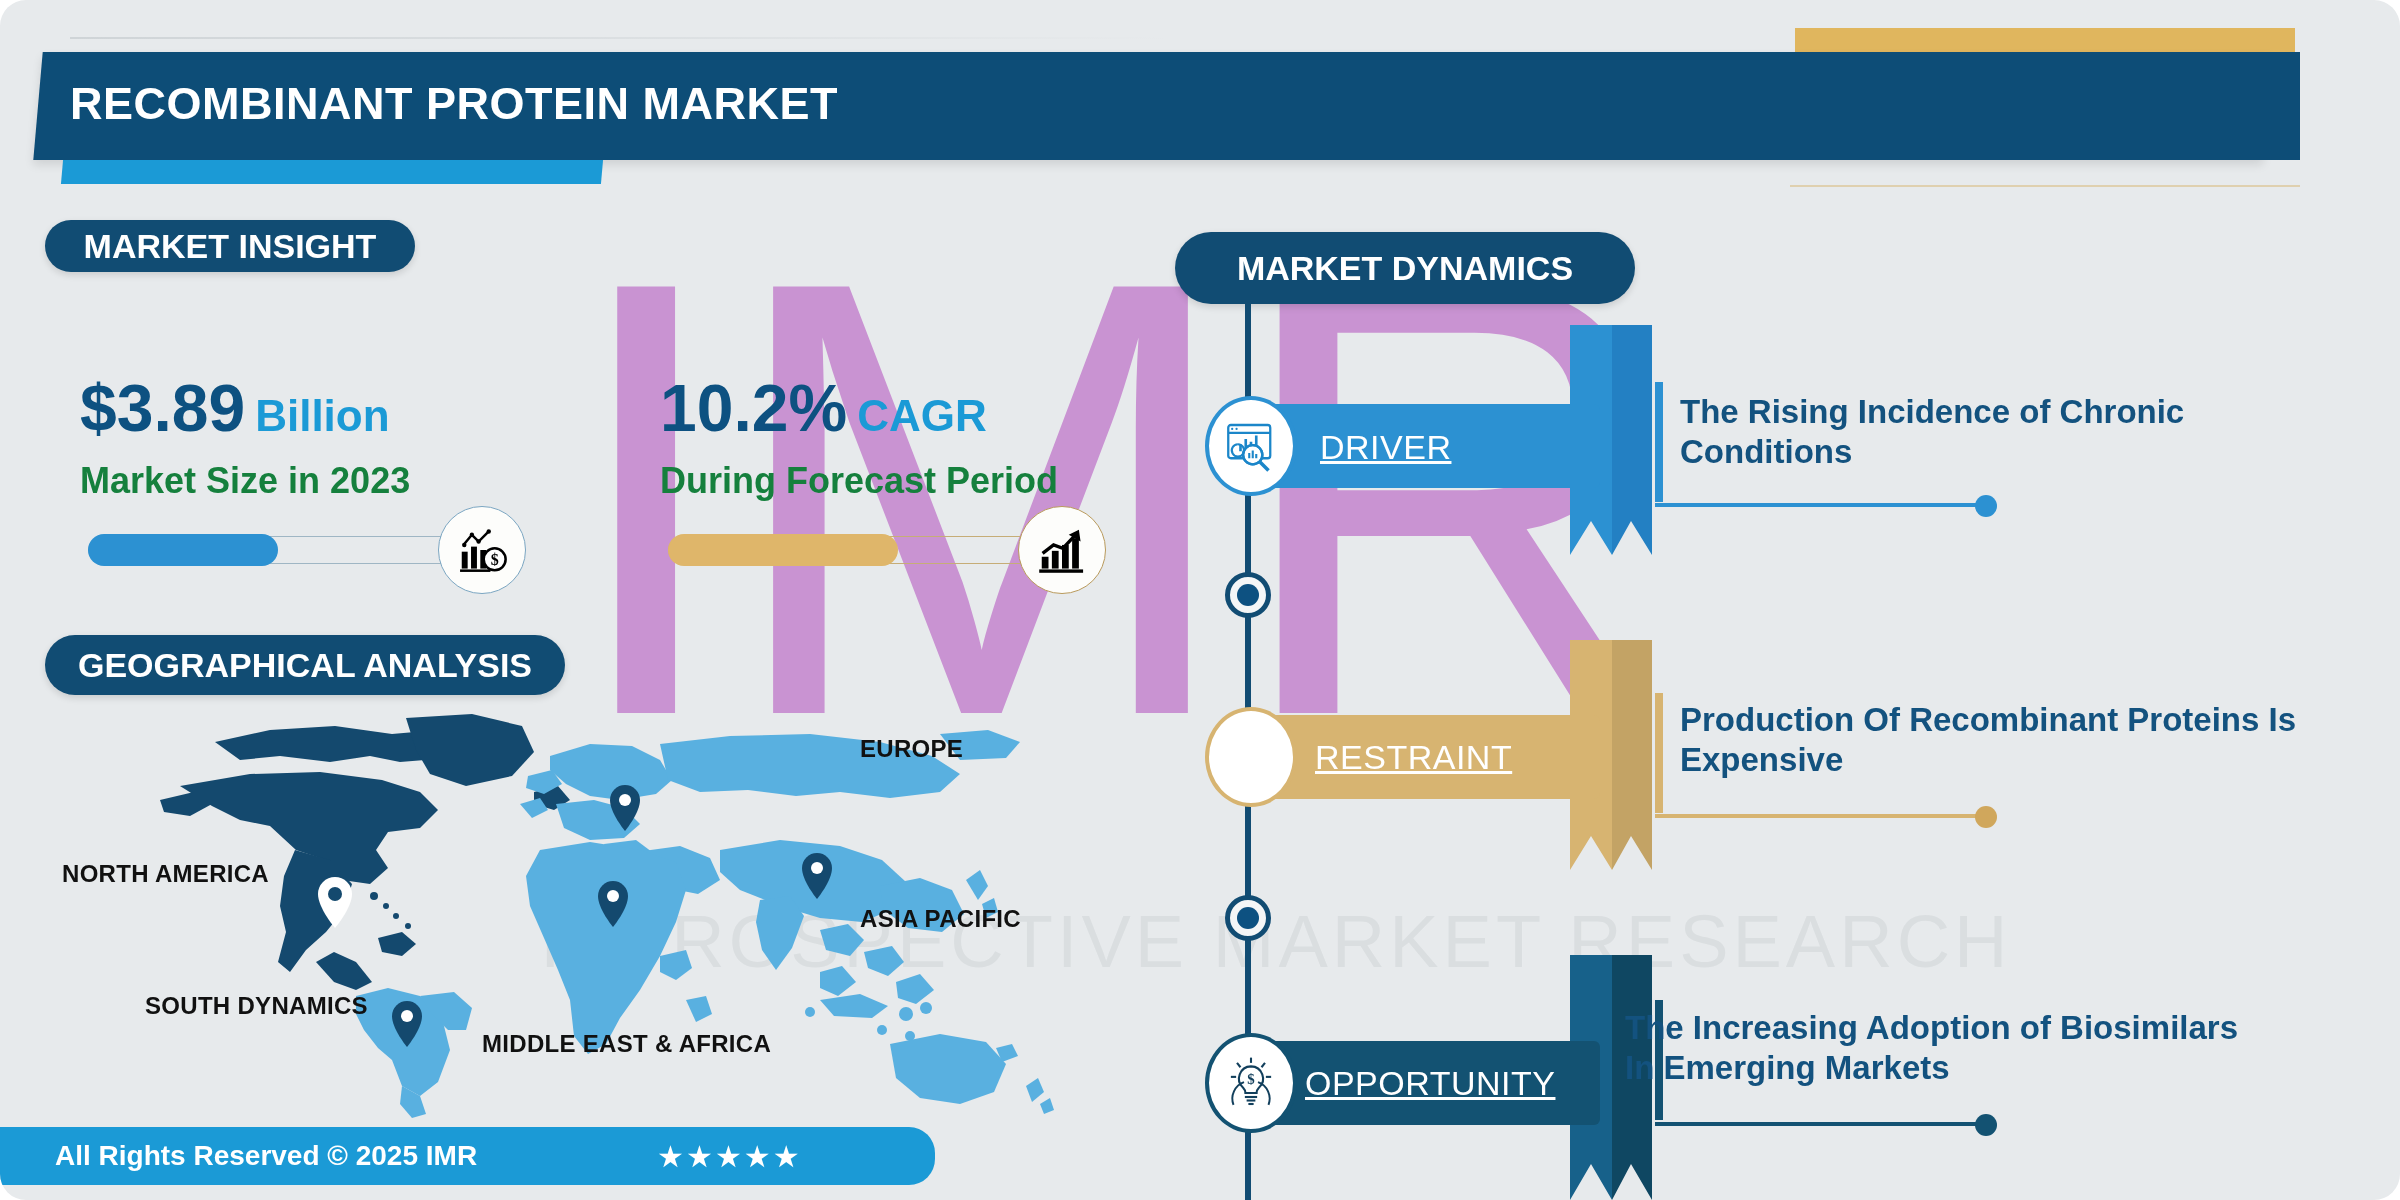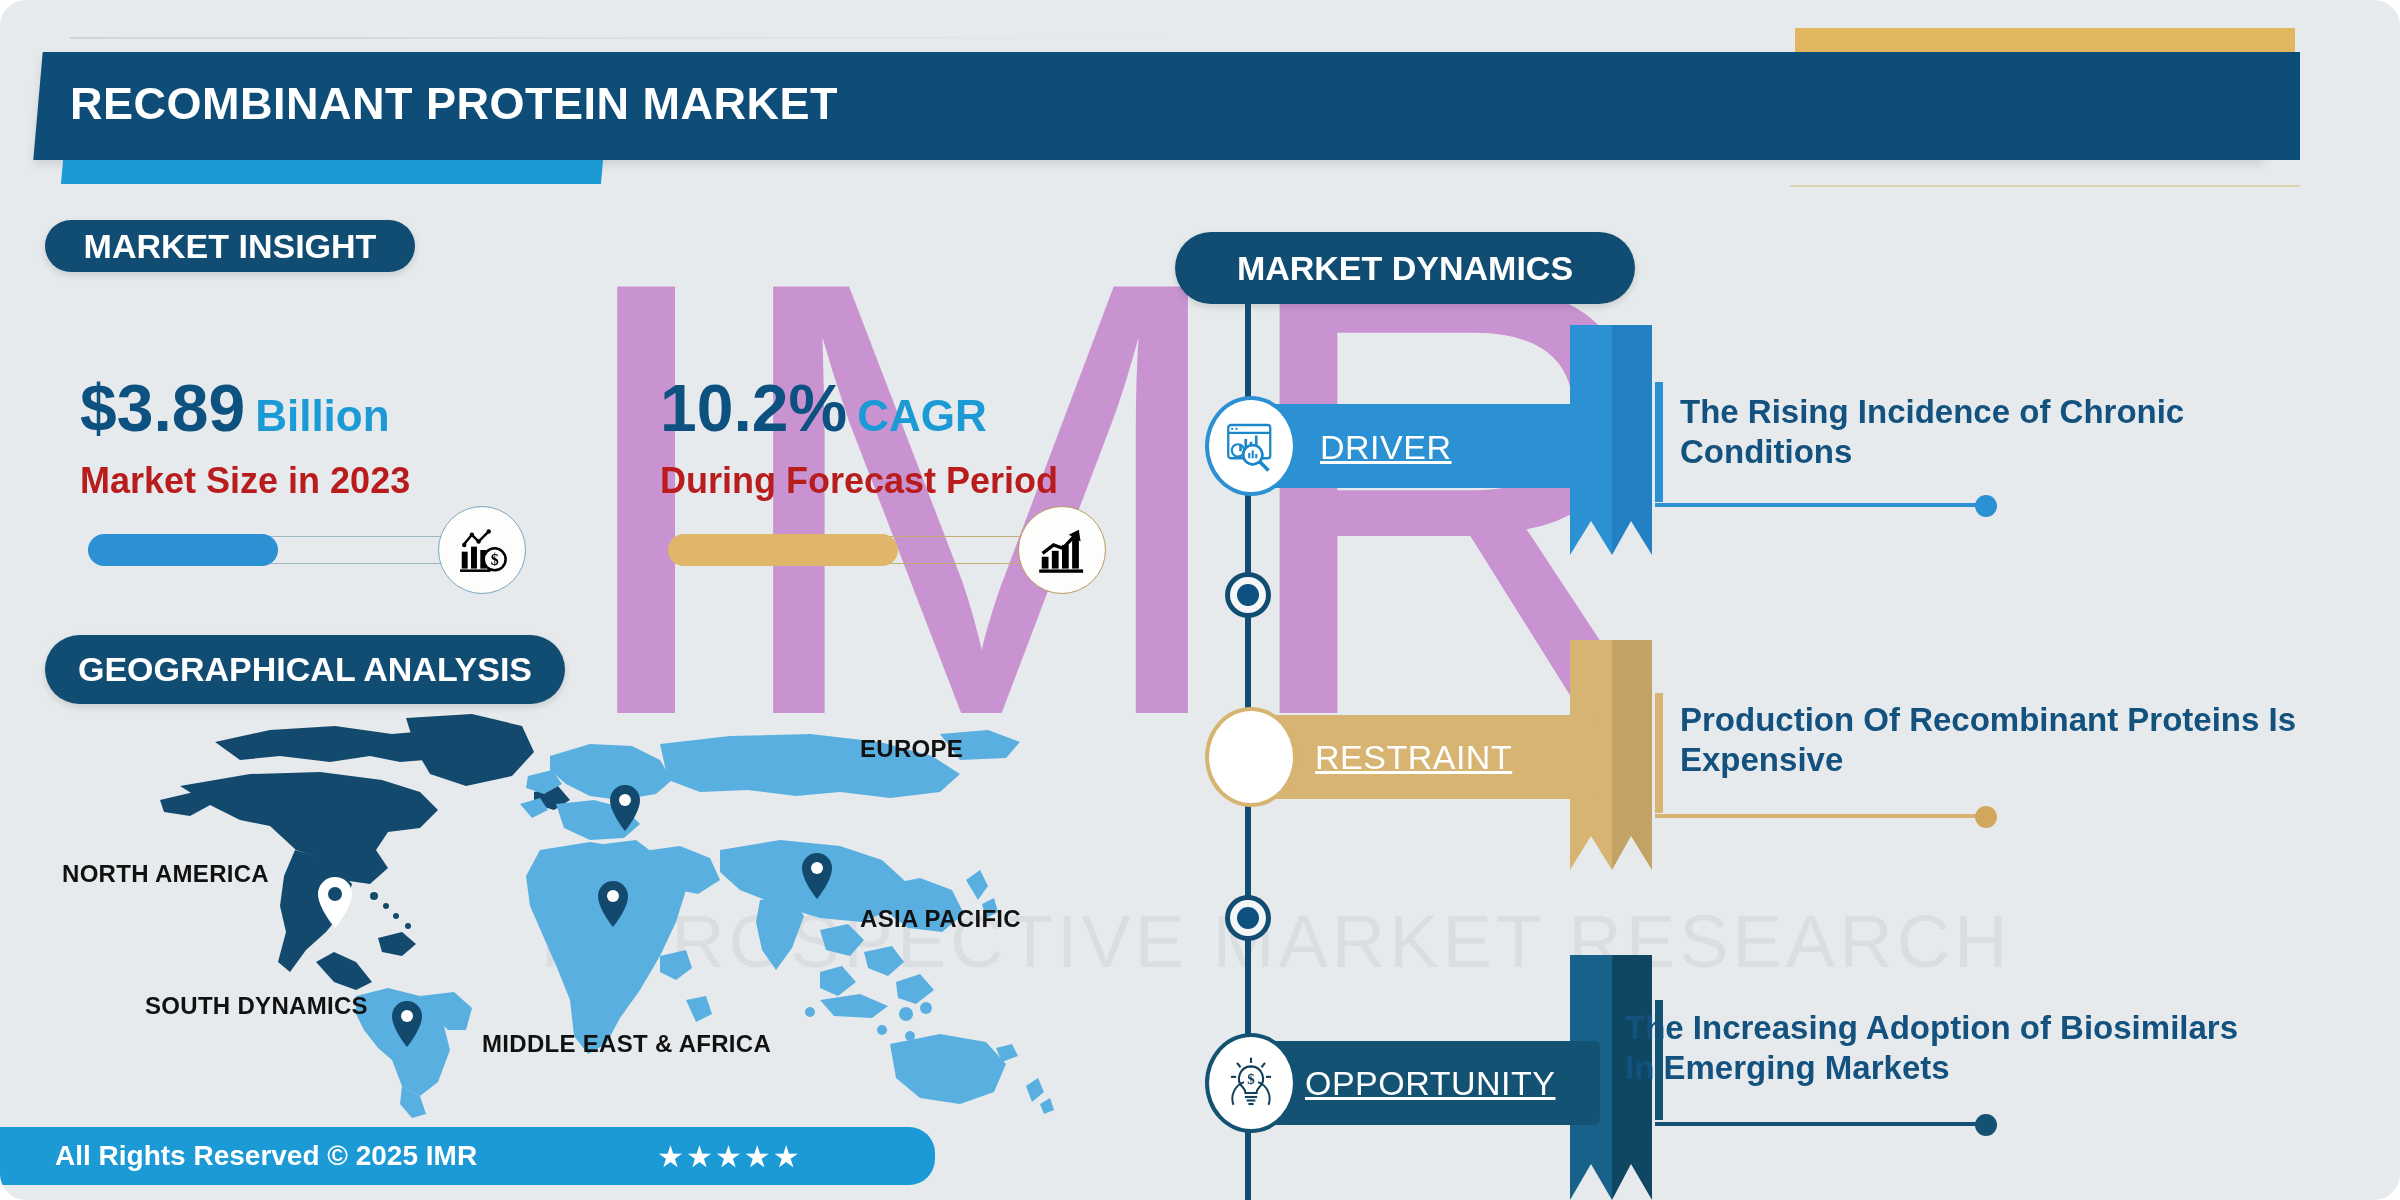--- a/index.html
+++ b/index.html
@@ -69,29 +69,29 @@
     position:absolute;
     background:#114c73;
     border-radius:60px;
     color:#fff;
     display:flex; align-items:center; justify-content:center;
     font-weight:700;
     box-shadow:0 3px 7px rgba(0,0,0,.13);
     white-space:nowrap;
   }
   #chip-insight { left:45px; top:220px; width:370px; height:52px; font-size:34px; }
-  #chip-geo     { left:45px; top:635px; width:520px; height:69px; font-size:34px; }
+  #chip-geo     { left:45px; top:635px; width:520px; height:60px; font-size:34px; }
   #chip-dynamics{ left:1175px; top:232px; width:460px; height:72px; font-size:34px; }
   
   .stat { position:absolute; }
   #stat-size { left:80px; top:370px; width:520px; }
   #stat-cagr { left:660px; top:370px; width:520px; }
   .stat .big { font-size:66px; font-weight:700; color:#0d5181; display:inline; }
   .stat .unit { font-size:44px; font-weight:700; color:#1b9ad6; display:inline; margin-left:10px;}
-  .stat .sub { font-size:36px; font-weight:700; color:#b91c1c; margin-top:14px; }
+  .stat .sub { font-size:36px; font-weight:700; color:#15803d; margin-top:14px; }
   .bar-wrap { position:absolute; height:44px; }
   #bar-size { left:88px; top:528px; width:380px; }
   #bar-cagr { left:668px; top:528px; width:380px; }
   .bar-track {
     position:absolute; left:0; top:8px; width:100%; height:28px;
     border:1.5px solid #9fb6c4; border-radius:20px; background:transparent;
   }
   #bar-cagr .bar-track { border-color:#c6ad77; }
   .bar-fill {
     position:absolute; left:0; top:6px; height:32px;

